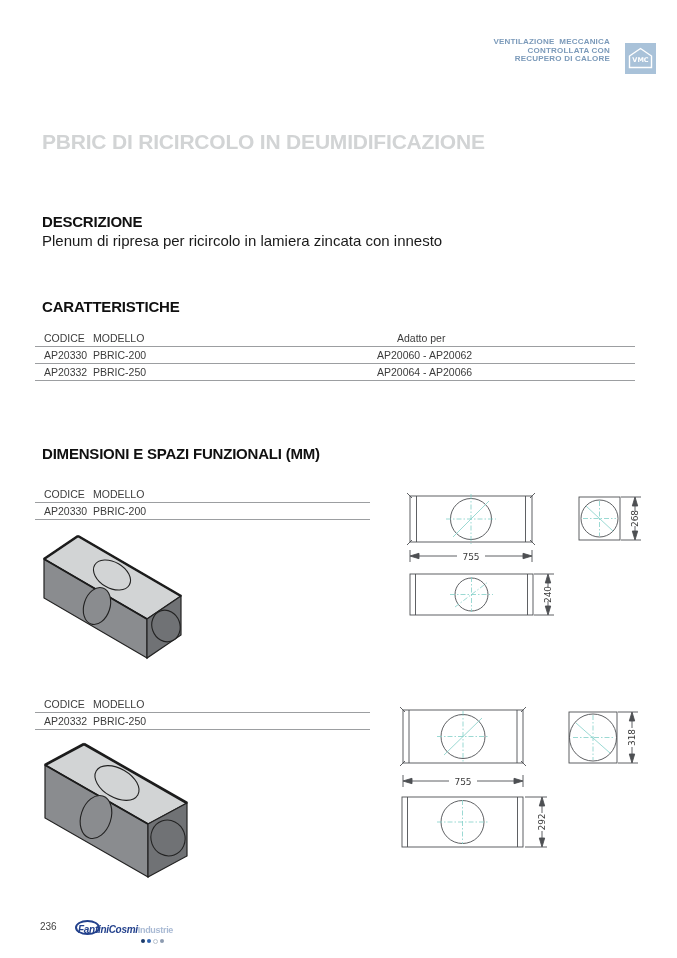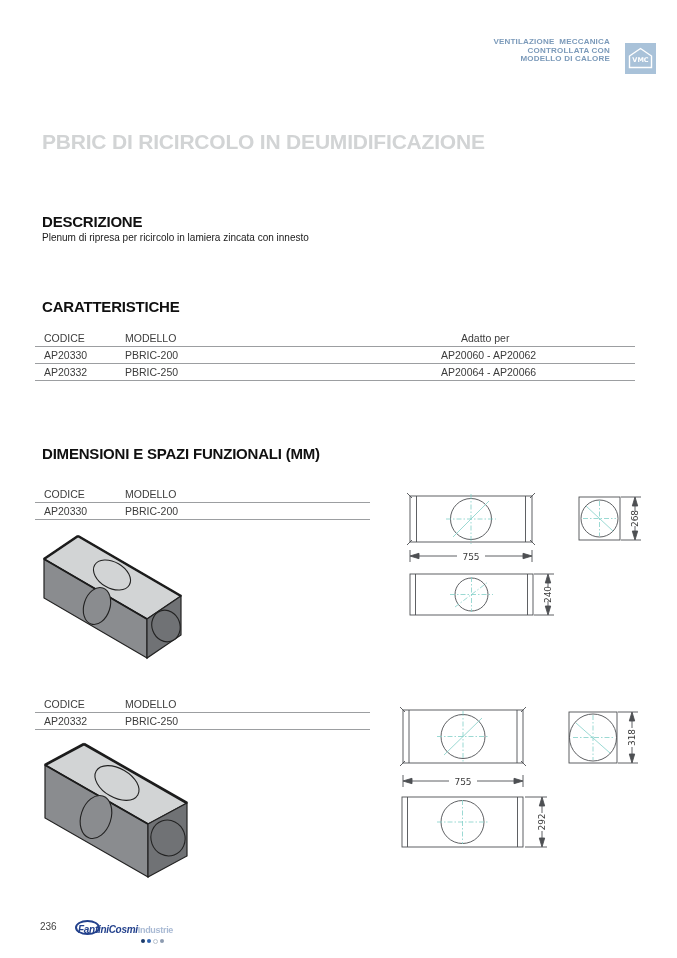--- a/index.html
+++ b/index.html
@@ -12,26 +12,26 @@
   
   .tagline{right:67px;top:38px;text-align:right;color:#7b9aba;font-size:8px;
     font-weight:bold;line-height:8.6px;letter-spacing:.2px;}
   .tagline div{white-space:pre;}
   .vmc-badge{left:625px;top:43px;width:31px;height:31px;background:#a9c2d9;}
   
   .title{left:42px;top:84px;font-size:34px;font-weight:bold;color:#a5c1dc;letter-spacing:-.5px;}
   .subtitle{left:42px;top:130px;font-size:21px;font-weight:bold;color:#d2d4d5;letter-spacing:-.2px;}
   .h-section{font-size:15px;font-weight:bold;color:#101010;letter-spacing:-.2px;}
   .descr-h{left:42px;top:213px;text-align:center;}
-  .descr-body{left:42px;top:232px;font-size:10px;color:#1a1a1a;}
+  .descr-body{left:42px;top:232px;font-size:15px;color:#1a1a1a;}
   .carat-h{left:42px;top:298px;}
   .dim-h{left:42px;top:445px;}
   
   .tbl{font-size:10.5px;color:#3c3c3c;}
-  .t-row{display:flex;height:16px;line-height:16px;border-bottom:1px solid #9c9ea1;gap:32px;}
+  .t-row{display:flex;height:16px;line-height:16px;border-bottom:1px solid #9c9ea1;}
   .t-c1{width:49px;margin-left:9px;flex:none;}
   .t-c2{width:247px;flex:none;}
   .t-c2s{width:200px;flex:none;}
   .t-c3{padding-left:37px;flex:1;}
   .t-c3h{padding-left:57px;flex:1;}
   .main-tbl{left:35px;top:330px;width:600px;}
   .sub-tbl{width:335px;}
   .sub1{left:35px;top:486px;}
   .sub2{left:35px;top:696px;}
   .t-row.head .t-c1,.t-row.head .t-c2,.t-row.head .t-c2s{color:#3c3c3c;}
@@ -57,21 +57,21 @@
   .d4{background:#8d9bb0;}
 </style>
 </head>
 <body>
 
 <div class="page">
 
   <div class="abs tagline">
     <div>VENTILAZIONE  MECCANICA</div>
     <div>CONTROLLATA CON</div>
-    <div>MODELLO DI CALORE</div>
+    <div>RECUPERO DI CALORE</div>
   </div>
   <div class="abs vmc-badge">
     <svg width="31" height="31" viewBox="0 0 31 31">
       <path d="M4.5 13 L15.5 5.5 L26.5 13 L26.5 24.5 L4.5 24.5 Z" fill="none" stroke="#ffffff" stroke-width="1.4"></path>
       <text x="15.5" y="19" text-anchor="middle" font-size="6.5" font-weight="bold" fill="#ffffff">VMC</text>
     </svg>
   </div>
 
   <div class="abs subtitle">PBRIC DI RICIRCOLO IN DEUMIDIFICAZIONE</div>
 

